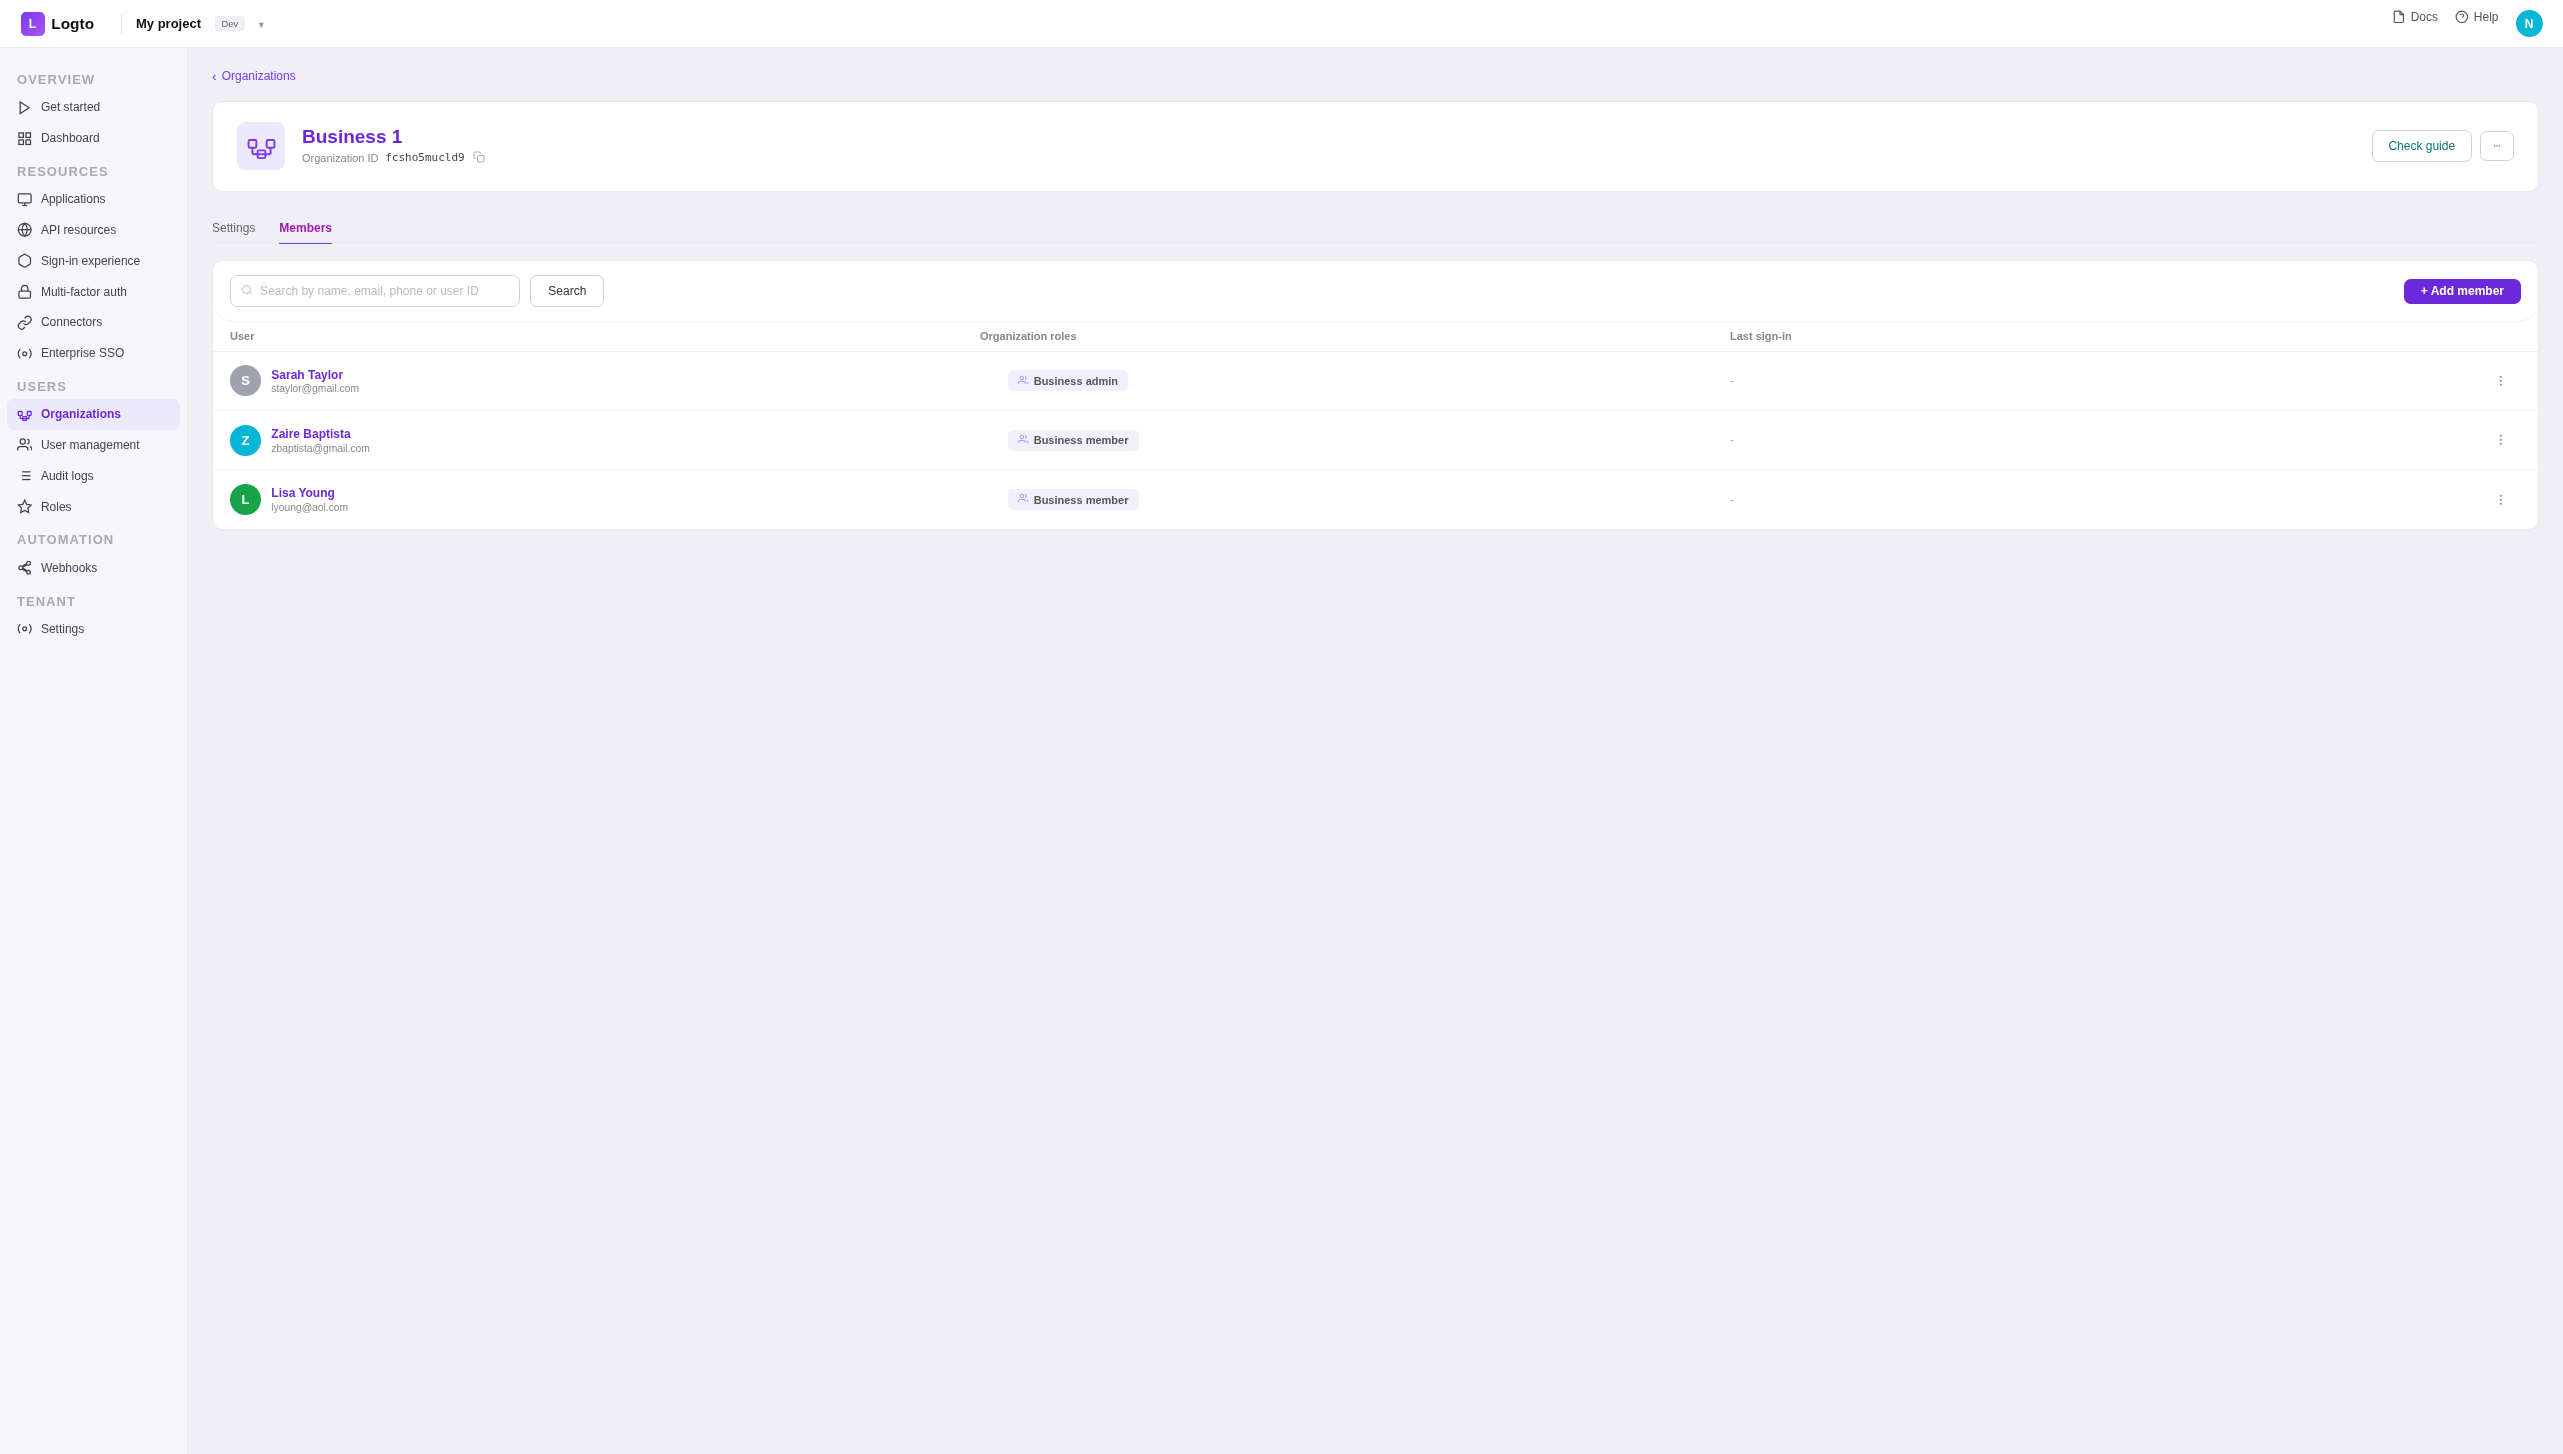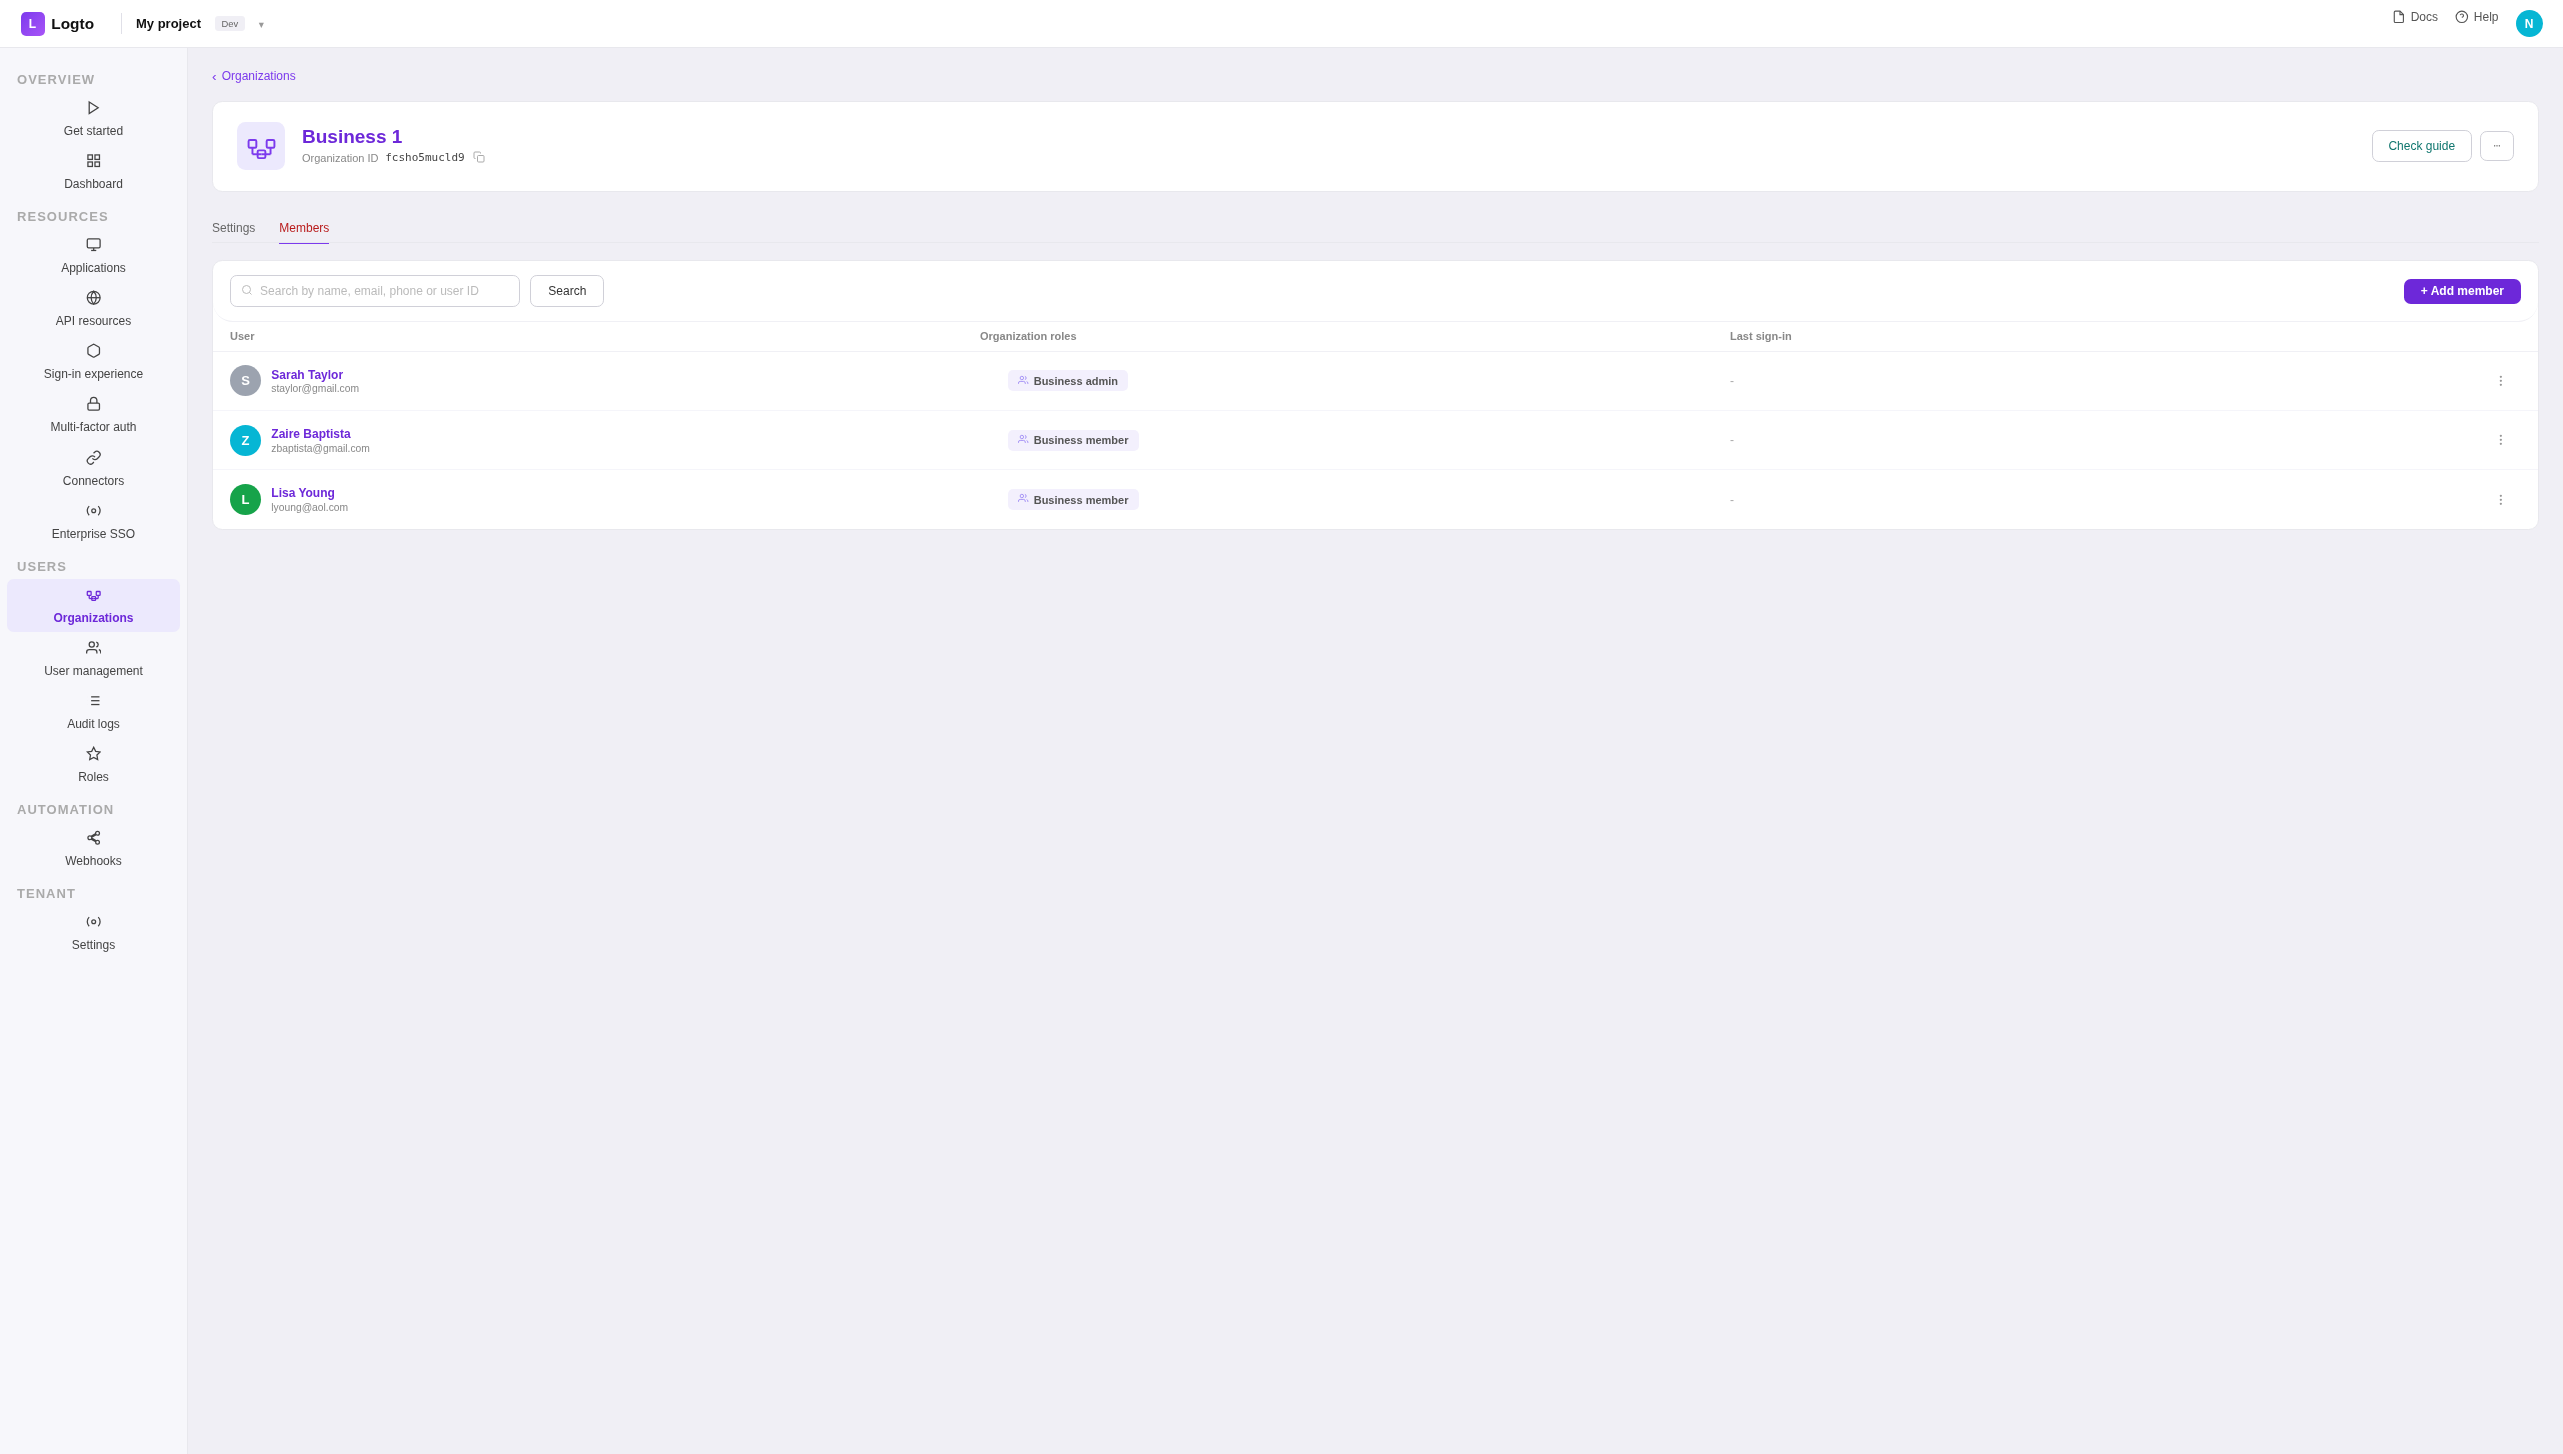--- a/index.html
+++ b/index.html
@@ -16,21 +16,21 @@
     .topbar-right { margin-left: auto; display: flex; align-items: flex-start; gap: 17px; }
     .topbar-btn { display: flex; align-items: center; gap: 5.1px; color: #555; font-size: 12px; cursor: pointer; background: none; border: none; }
     .avatar { width: 27px; height: 27px; background: #06b6d4; border-radius: 50%; display: flex; align-items: center; justify-content: center; color: white; font-weight: 700; font-size: 12px; }
 
     
     .layout { display: flex; flex: 1; overflow: hidden; }
 
     
     .sidebar { width: 188px; background: #f7f7fb; border-right: 0.9px solid #e8e8ed; overflow-y: auto; padding: 13.7px 0; flex-shrink: 0; }
     .sidebar-section-label { font-size: 13px; font-weight: 600; color: #aaa; letter-spacing: 0.08em; text-transform: uppercase; padding: 10.3px 17px 5.1px; }
-    .sidebar-item { display: flex; align-items: center; gap: 8.5px; padding: 7.7px 17px; font-size: 12px; color: #444; cursor: pointer; border-radius: 0; transition: background 0.1s; flex-direction: column; }
+    .sidebar-item { display: flex; align-items: center; gap: 8.5px; padding: 7.7px 17px; font-size: 12px; color: #444; cursor: pointer; border-radius: 0; transition: background 0.1s; }
     .sidebar-item.active { background: #ece9fd; color: #6d28d9; font-weight: 600; border-radius: 6.8px; margin: 0 6.8px; padding: 7.7px 10.3px; }
     .sidebar-item .icon { width: 15.4px; height: 15.4px; display: flex; align-items: center; justify-content: center; flex-shrink: 0; }
     .sidebar-item svg { width: 15.4px; height: 15.4px; }
 
     
     .main { flex: 1; overflow-y: auto; padding: 20.5px 24px; }
 
     
     .breadcrumb { display: flex; align-items: center; gap: 5.1px; margin-bottom: 17px; font-size: 12px; color: #7c3aed; cursor: pointer; }
     .breadcrumb-arrow { color: #7c3aed; font-size: 13.7px; }
@@ -44,21 +44,21 @@
     .org-id-label { color: #888; }
     .org-id-value { color: #444; font-family: monospace; }
     .copy-btn { background: none; border: none; cursor: pointer; color: #aaa; font-size: 11px; padding: 1.7px; }
     .org-actions { display: flex; align-items: center; gap: 8.5px; }
     .btn-outline { border: 0.9px solid #d0d0d8; background: #fff; color: #0f766e; font-size: 12px; padding: 7.7px 15.4px; border-radius: 6.8px; cursor: pointer; font-weight: 500; }
     .btn-more { border: 0.9px solid #d0d0d8; background: #fff; color: #333; font-size: 13.7px; padding: 6.8px 12px; border-radius: 6.8px; cursor: pointer; width: 34px; display: flex; align-items: center; justify-content: center; }
 
     
     .tabs { display: flex; gap: 0; border-bottom: 1.7px solid #e8e8ed; margin-bottom: 17px; }
     .tab { font-size: 12px; padding: 8.5px 0; margin-right: 24px; cursor: pointer; color: #666; border-bottom: 1.7px solid transparent; margin-bottom: -1.7px; font-weight: 500; }
-    .tab.active { color: #b91c1c; border-bottom-color: #7c3aed; font-weight: 400; }
+    .tab.active { color: #a21caf; border-bottom-color: #7c3aed; font-weight: 700; }
 
     
     .members-card { background: #fff; border-radius: 10.3px; border: 0.9px solid #e8e8ed; overflow: hidden; }
 
     
     .search-bar { display: flex; align-items: center; gap: 10.3px; padding: 13.7px 17px; border-bottom: 0.9px solid #f0f0f5; border-radius: 20px; }
     .search-input-wrap { display: flex; align-items: center; border: 0.9px solid #d0d0d8; border-radius: 6.8px; padding: 0 10.3px; gap: 6.8px; flex: 0 0 auto; width: 290px; height: 32px; background: #fff; }
     .search-input-wrap input { border: none; outline: none; font-size: 12px; color: #444; background: transparent; width: 100%; }
     .search-input-wrap input::placeholder { color: #bbb; }
     .search-icon-inner { color: #bbb; font-size: 12px; }

